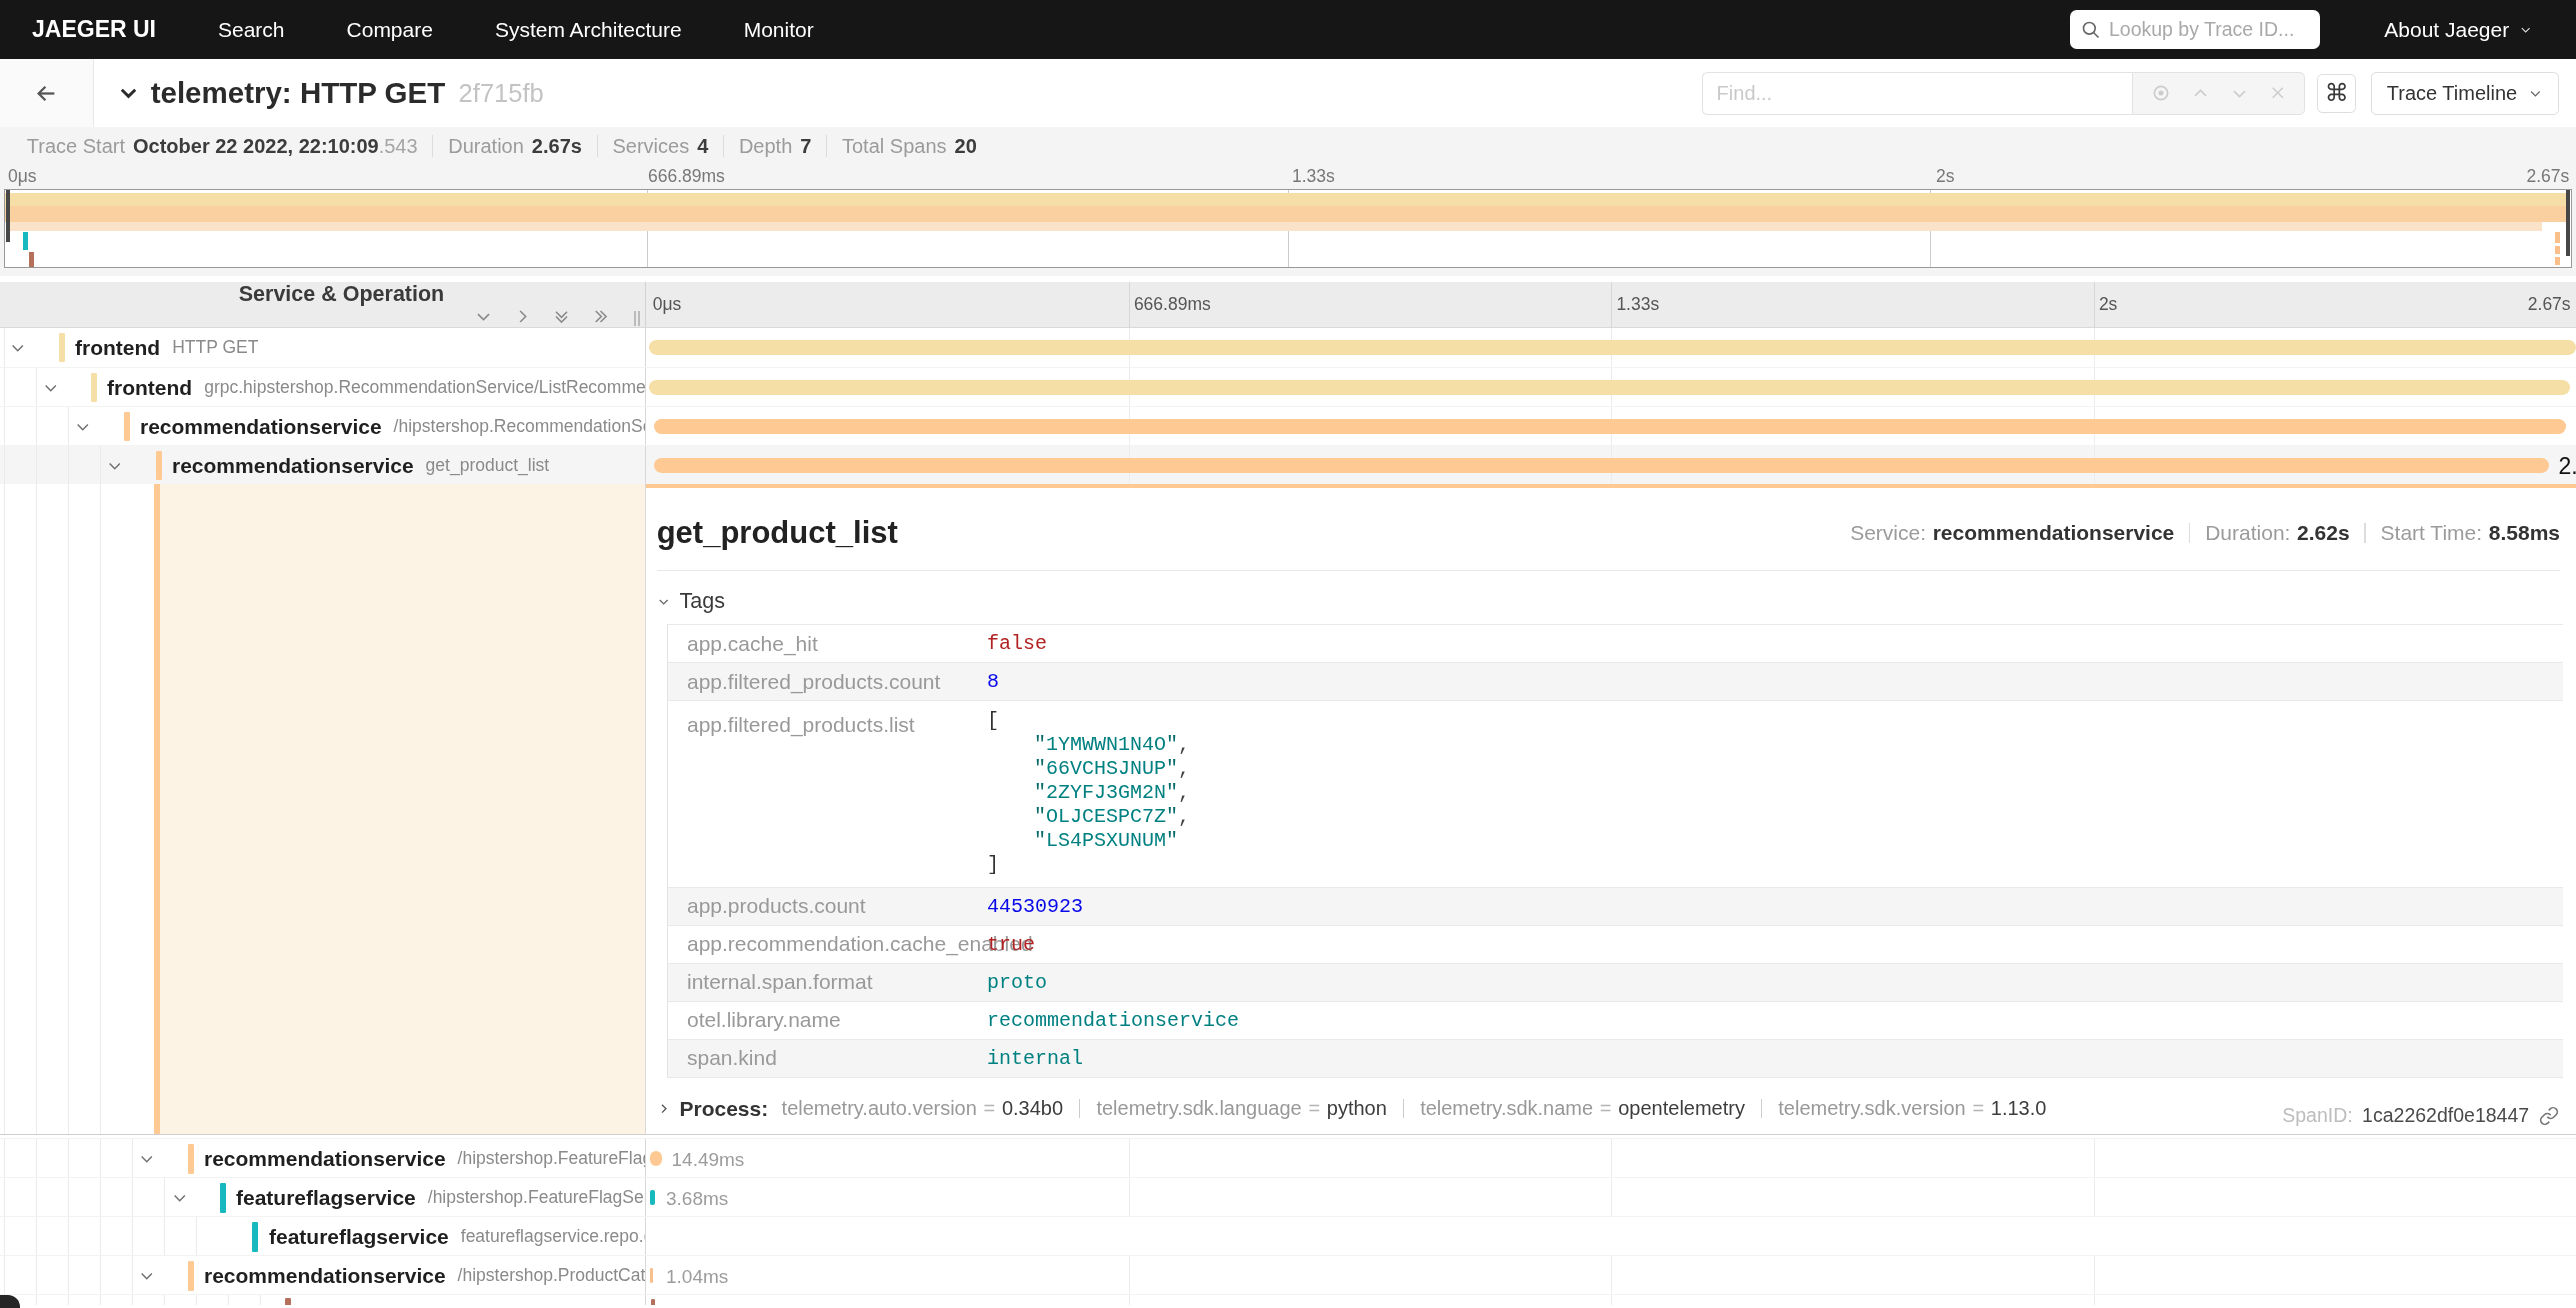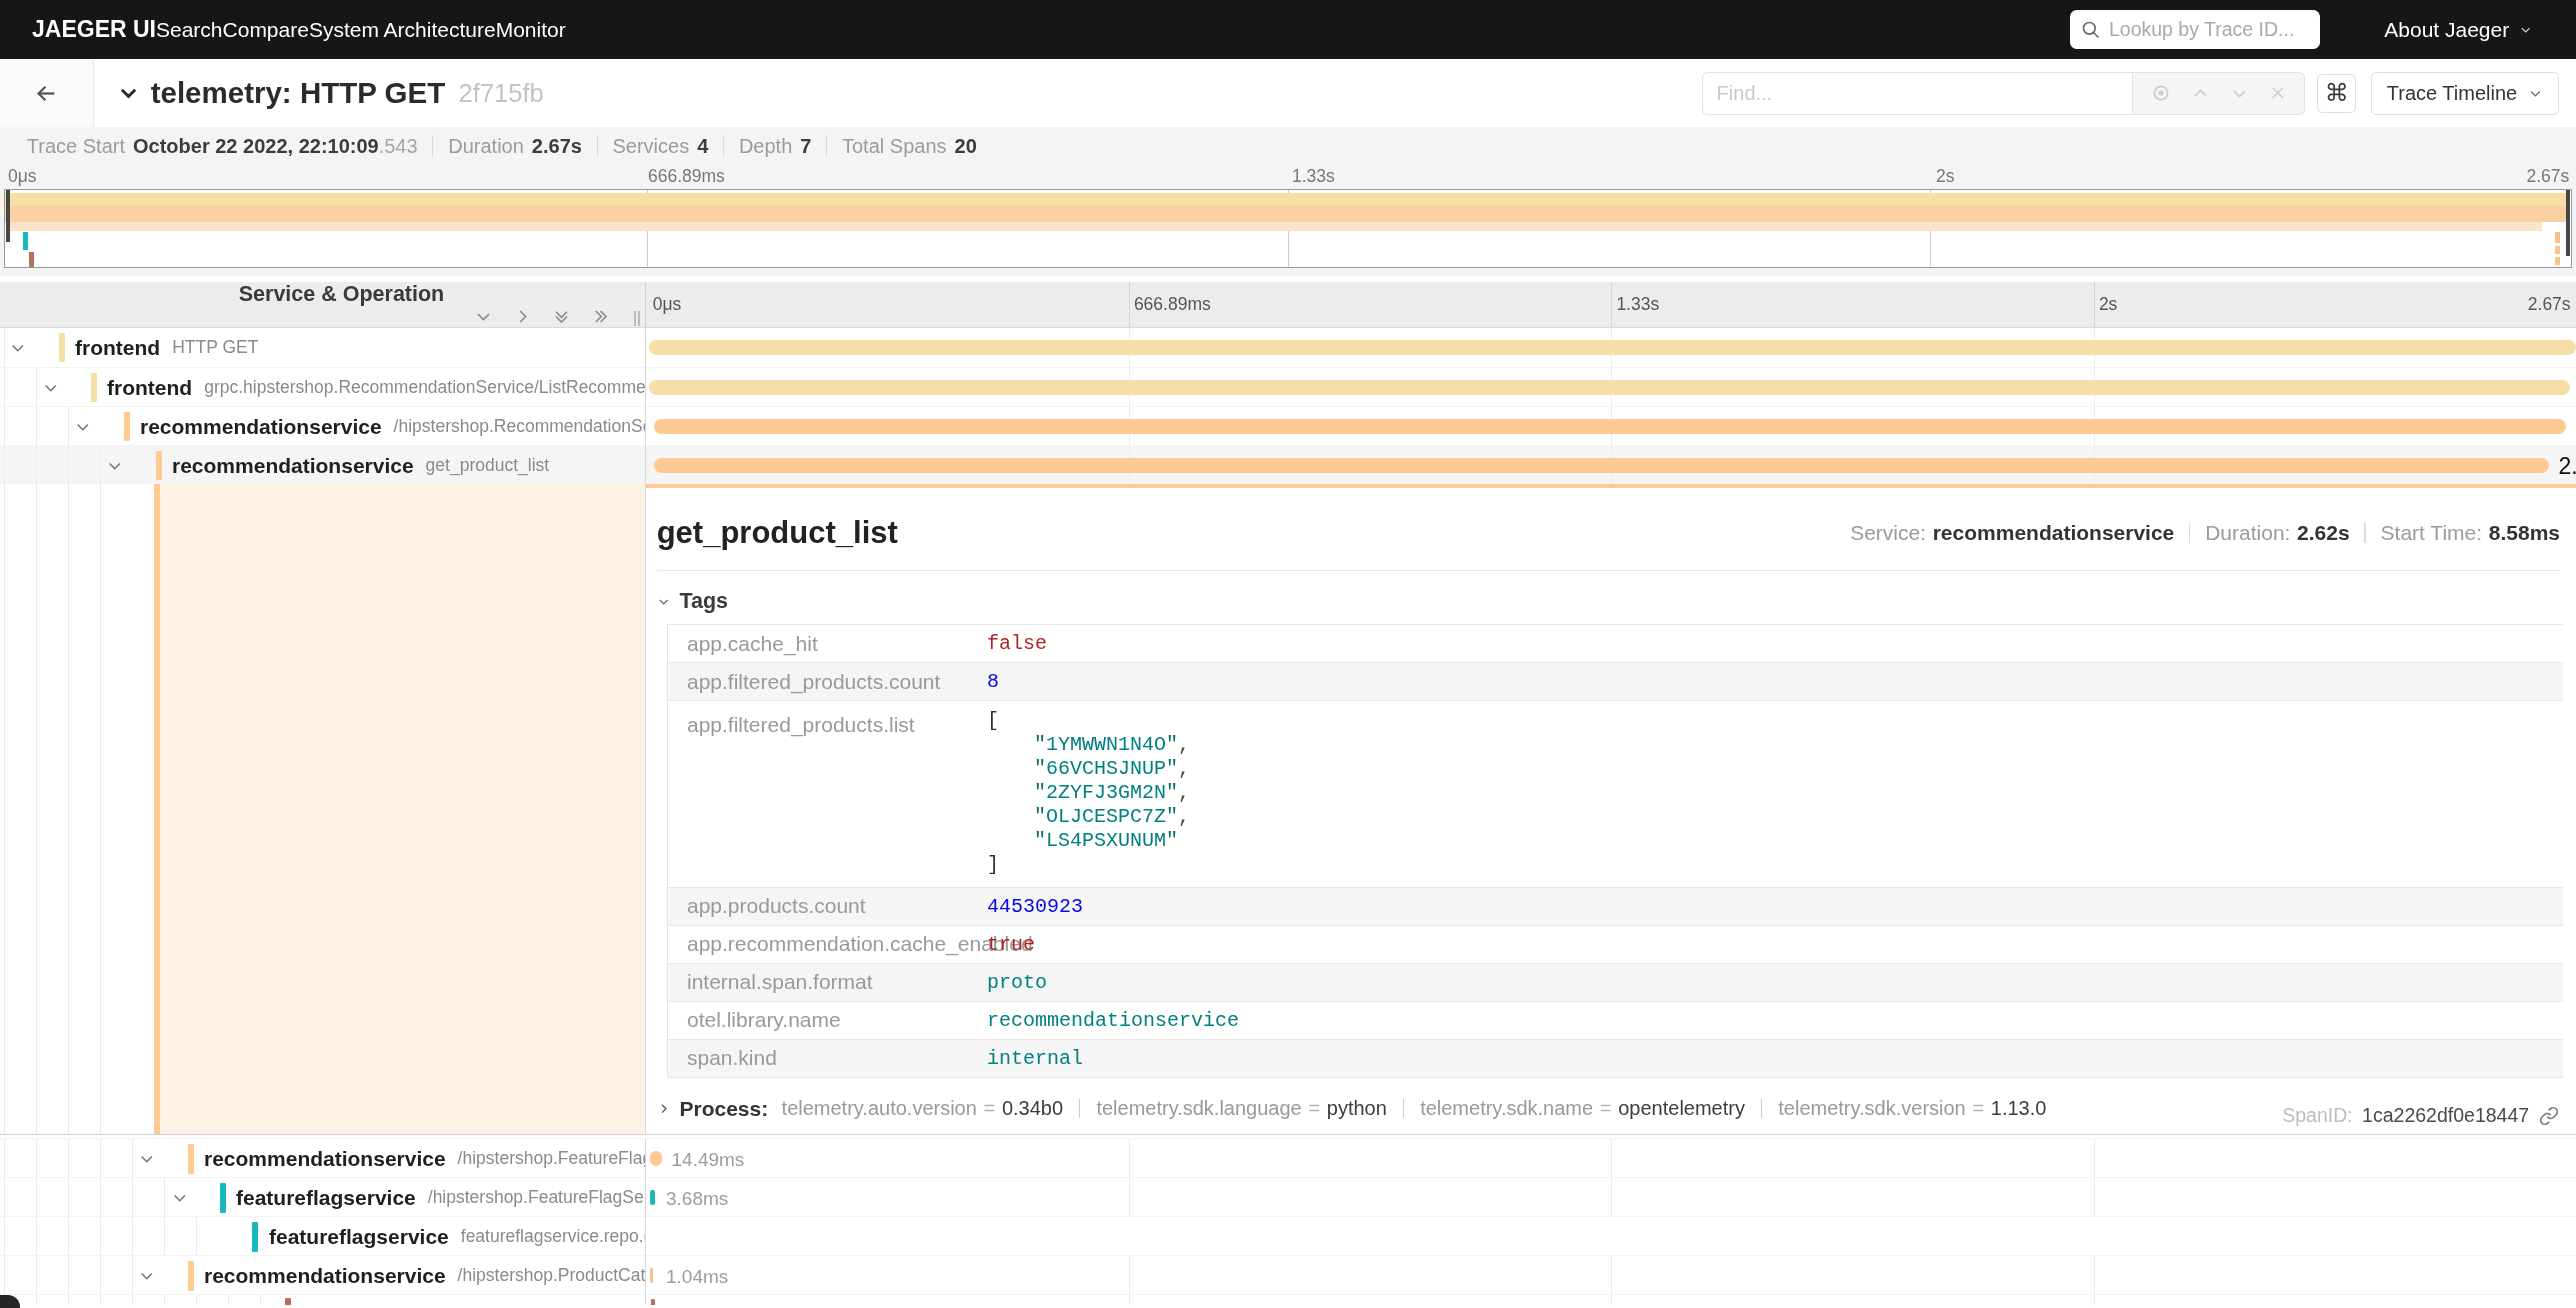--- a/index.html
+++ b/index.html
@@ -3,21 +3,21 @@
 <meta charset="utf-8">
 <style>
   * { margin:0; padding:0; box-sizing:border-box; }
   html,body { width:2576px; height:1308px; background:#fff; overflow:hidden; }
   .app { position:relative; width:2576px; height:1308px; font-family:"Liberation Sans", sans-serif; color:#333; }
   svg { display:block; }
 
   
   .nav { display:flex; align-items:center; height:59px; background:#161616; color:#fff; }
   .nav-brand { font-size:23px; font-weight:700; margin-left:32px; }
-  .nav-item { font-size:21px; color:#fff; cursor:pointer; }
+  .nav-item { font-size:21px; margin-left:62px; color:#fff; cursor:pointer; }
   .nav-search { margin-left:auto; width:250px; height:39px; background:#fff; border-radius:6.7px; display:flex; align-items:center; padding:0 10.7px; }
   .nav-search input { border:none; outline:none; width:100%; font-size:19.5px; margin-left:8px; font-family:"Liberation Sans", sans-serif; color:#333; }
   .nav-search input::placeholder { color:#a9a9a9; }
   .nav-about { margin:0 44px 0 64px; display:flex; align-items:center; gap:9.4px; font-size:21px; }
   .ic { color:inherit; }
 
   
   .tbar { display:flex; align-items:center; height:68px; background:#fff; }
   .tbar-back { width:94px; height:68px; background:#fafafa; border-right:1.3px solid #e8e8e8; display:flex; align-items:center; justify-content:center; color:#555; }
   .tbar-chev { margin-left:23px; color:#2b2b2b; }
@@ -83,21 +83,21 @@
   .d-right { flex:1; position:relative; background:#fff; }
   .d-strip { position:absolute; top:0; left:0; right:0; height:4px; }
   .d-head { display:flex; align-items:center; padding:31px 16px 0 10.7px; }
   .d-title { font-size:31px; font-weight:700; color:#222; }
   .d-metas { margin-left:auto; display:flex; align-items:center; font-size:21px; }
   .d-meta { display:flex; align-items:center; }
   .d-meta .ml { color:#9b9b9b; margin-right:6.7px; }
   .d-meta .mv { color:#333; font-weight:700; }
   .d-sep { width:1.3px; height:20px; background:#ddd; margin:0 14.8px; }
   .d-div { height:1.3px; background:#e8e8e8; margin:19px 16px 0 10.7px; }
-  .d-tags-head { margin:17.5px 0 0 10.7px; display:flex; align-items:center; gap:9.4px; font-size:21.5px; font-weight:700; color:#3a3a3a; }
+  .d-tags-head { margin:17.5px 0 0 10.7px; display:flex; align-items:center; gap:9.4px; font-size:21.5px; font-weight:400; color:#3a3a3a; }
   .d-tags-head .ic { color:#666; }
   .d-table { margin:10.7px 13.4px 0 21px; border-left:1.3px solid #e3e3e3; border-bottom:1.3px solid #e9e9e9; }
   .trow { display:flex; align-items:center; min-height:38px; border-top:1.3px solid #e9e9e9; font-size:20px; }
   .trow:nth-child(even) { background:#f5f5f5; }
   .tkey { width:319px; padding-left:19px; font-size:21px; color:#999; flex-shrink:0; }
   .tval { font-family:"Liberation Mono","DejaVu Sans Mono",monospace; font-size:20px; }
   .v-bool { color:#b22222; }
   .v-num { color:#0808e8; }
   .v-str { color:#008080; }
   .trow.listrow { align-items:flex-start; padding:8px 0 9.4px 0; }

